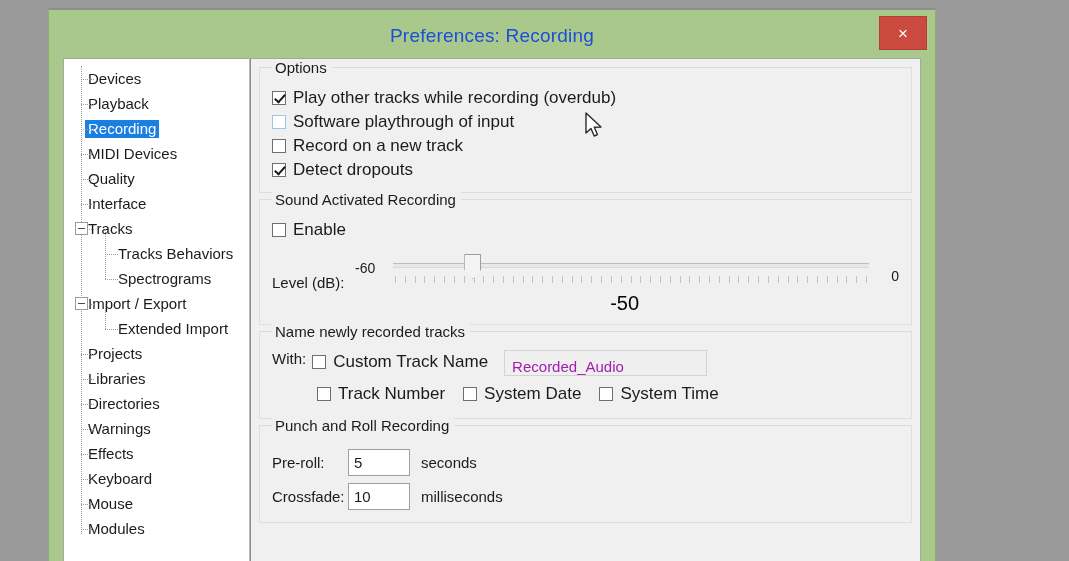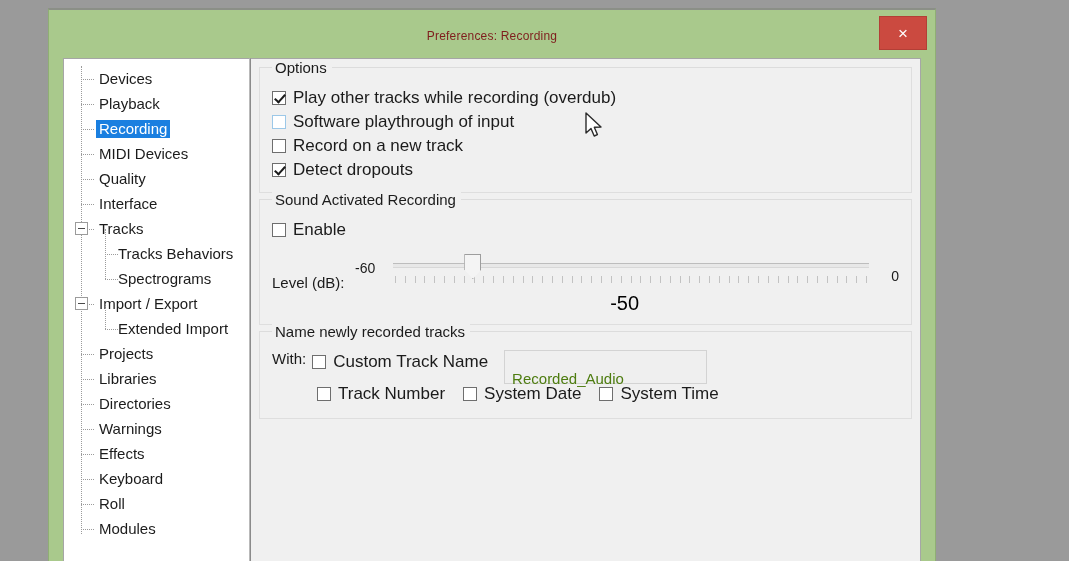--- a/index.html
+++ b/index.html
@@ -32,22 +32,22 @@
   
   #titlebar {
     position: relative;
     height: 52px;
     background: #a9c98c;
     display: flex;
     align-items: center;
     justify-content: center;
   }
   #title-text {
-    font-size: 12px;
-    color: #7f1d1d;
+    font-size: 19px;
+    color: #1d4ed8;
     letter-spacing: .2px;
     font-family: "Liberation Sans", sans-serif;
   }
   #close-button {
     position: absolute;
     right: 8px; top: 6px;
     width: 48px; height: 34px;
     background: #cb4a40;
     border: 1px solid #b33f36;
     display: flex; align-items: center; justify-content: center;
@@ -92,21 +92,21 @@
   }
   .tree-item .lbl {
     padding: 1px 3px 2px 3px;
     line-height: 1;
   }
   .tree-item.selected .lbl {
     background: #1a7fe0;
     color: #ffffff;
   }
   
-  .lvl0 { padding-left: 32px; }
+  .lvl0 { padding-left: 21px; }
   .lvl1 { padding-left: 51px; }
   
   .tree-item .dotline {
     position: absolute;
     border-top: 1px dotted #9b9b9b;
     width: 13px;
     height: 0;
   }
   .lvl0 .dotline { left: 17px; top: 13px; }
   .lvl1 .dotline { left: 41px; top: 13px; }
@@ -268,22 +268,22 @@
   }
   .with-lbl {
     font-size: 15px; color: #1b1b1b; margin-right: 6px;
   }
   .text-input {
     margin-left: 16px;
     width: 203px; height: 26px;
     background: #efefef;
     border: 1px solid #d3d3d3;
     font-size: 15px;
-    color: #4d7c0f;
-    padding: 16px 7px;
+    color: #a21caf;
+    padding: 4px 7px;
     line-height: 24px;
     font-family: "Liberation Sans", sans-serif;
     cursor: text;
   }
   .row2 {
     display: flex; align-items: center; height: 28px;
     margin-left: 45px; margin-top: 2px;
   }
   .row2 .cbrow { margin-right: 18px; }
 
@@ -402,21 +402,21 @@
             <div class="tree-item lvl0">
               <span class="dotline"></span>
               <span class="lbl">Effects</span>
             </div>
             <div class="tree-item lvl0">
               <span class="dotline"></span>
               <span class="lbl">Keyboard</span>
             </div>
             <div class="tree-item lvl0">
               <span class="dotline"></span>
-              <span class="lbl">Roll</span>
+              <span class="lbl">Mouse</span>
             </div>
             <div class="tree-item lvl0">
               <span class="dotline"></span>
               <span class="lbl">Modules</span>
             </div>
           </div>
       <div class="subtrunk" style="top: 170px; height: 50px;"></div>
           <div class="subtrunk" style="top: 245px; height: 25px;"></div>
         </div>
 
@@ -536,20 +536,35 @@
               <span class="cb" id="sd-cb"></span>
               <span class="cblabel">System Date</span>
             </div>
             <div class="cbrow">
               <span class="cb" id="st-cb"></span>
               <span class="cblabel">System Time</span>
             </div>
           </div>
         </div>
 
+        <div class="group">
+          <span class="legend">Punch and Roll Recording</span>
+
+          <div class="field-row">
+            <span class="field-lbl">Pre-roll:</span>
+            <div class="num-input">5</div>
+            <span class="unit">seconds</span>
+          </div>
+
+          <div class="field-row">
+            <span class="field-lbl">Crossfade:</span>
+            <div class="num-input">10</div>
+            <span class="unit">milliseconds</span>
+          </div>
+        </div>
 
       </div>
     </div>
   </div>
 
   <svg id="cursor" viewBox="0 0 20 28">
     <path d="M1,1 L1,21 L6,16.4 L9.2,24 L12.4,22.6 L9.3,15.3 L16,15.1 Z" fill="#ffffff" stroke="#2b2b2b" stroke-width="1.4" stroke-linejoin="round"></path>
   </svg>
 
 </div>

